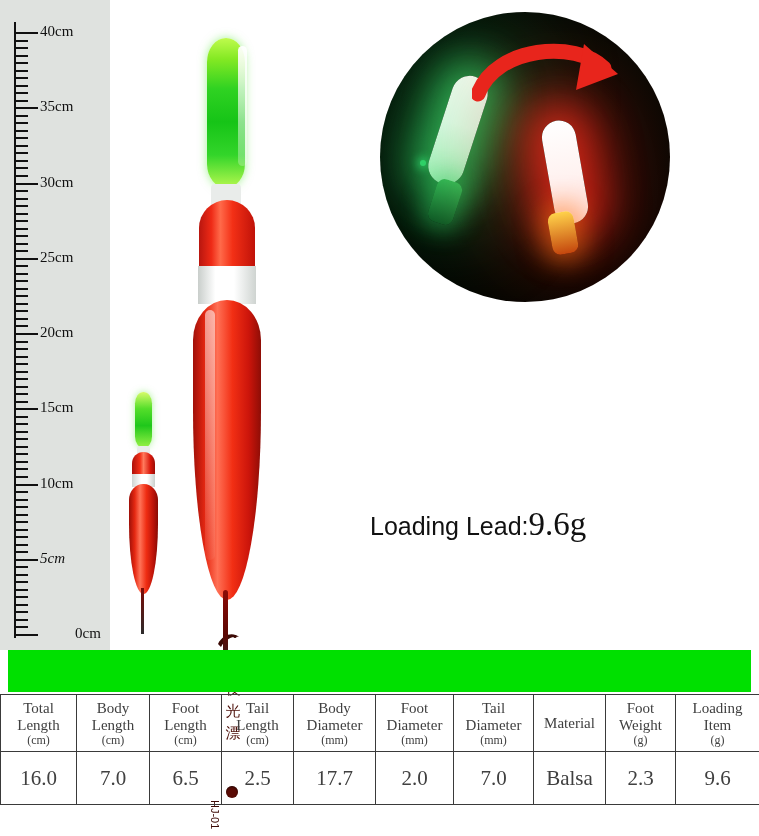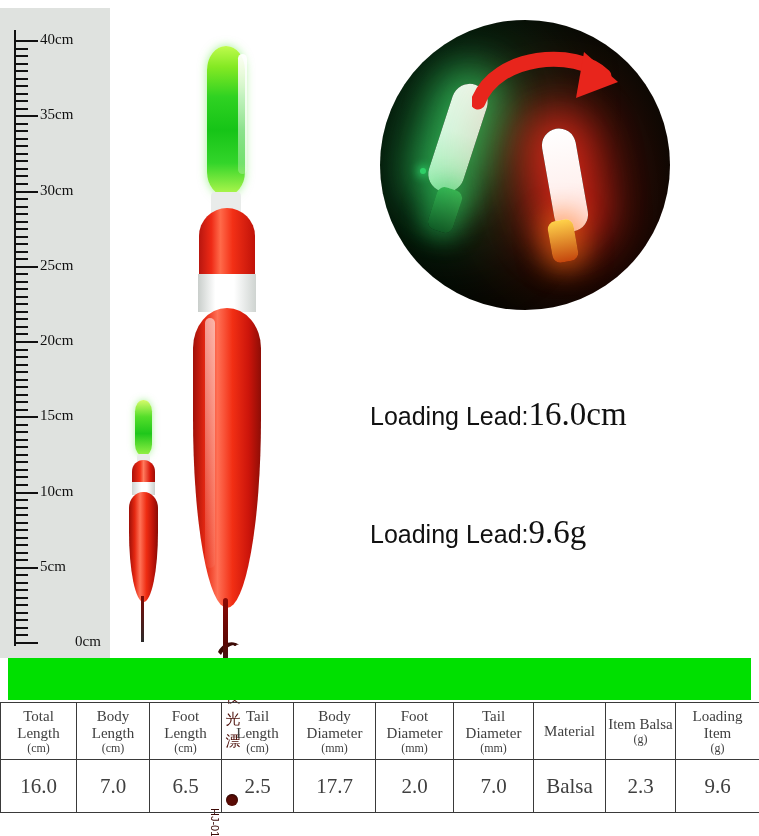--- a/index.html
+++ b/index.html
@@ -3,21 +3,21 @@
 <meta charset="utf-8">
 <style>
   html,body{margin:0;padding:0;}
   body{
     width:759px;height:836px;
     background:#ffffff;
     font-family:"Liberation Serif", serif;
     position:relative;
     overflow:hidden;
   }
-  .stage{position:absolute;left:0;top:8px;width:759px;height:589px;}
+  .stage{position:absolute;left:0;top:0;width:759px;height:589px;}
 
   
   .ruler{position:absolute;left:0;top:0;width:110px;height:650px;}
   .ruler-bg{position:absolute;left:0;top:0;width:110px;height:650px;background:#dfe2df;}
   .ruler-line{position:absolute;left:14px;top:22px;width:2px;height:616px;background:#111;}
   .tick{position:absolute;background:#111;height:2px;}
   .tick.major{left:14px;width:24px;}
   .tick.minor{left:14px;width:14px;}
   .rlabel{position:absolute;left:40px;font-size:15px;color:#111;font-family:"Liberation Serif",serif;
           transform:translateY(-9px);}
@@ -201,21 +201,21 @@
         <div class="tick major" style="top: 32px;"></div>
       </div>
     <div id="ruler-labels">
         <div class="rlabel" style="top: 32px;">40cm</div>
         <div class="rlabel" style="top: 107.25px;">35cm</div>
         <div class="rlabel" style="top: 182.5px;">30cm</div>
         <div class="rlabel" style="top: 257.75px;">25cm</div>
         <div class="rlabel" style="top: 333px;">20cm</div>
         <div class="rlabel" style="top: 408.25px;">15cm</div>
         <div class="rlabel" style="top: 483.5px;">10cm</div>
-        <div class="rlabel" style="top: 558.75px;">5cm</div>
+        <div class="rlabel" style="top: 558.75px; font-style: italic;">5cm</div>
         <div class="rlabel" style="top: 634px; margin-left: 35px;">0cm</div>
       </div>
   </div>
 
   <div class="float-big">
     <div class="tip-glow">
       <div class="tip-hilite"></div>
     </div>
     <div class="neck"></div>
     <div class="body-top"></div>
@@ -248,23 +248,20 @@
     <div class="p-green"></div>
     <div class="p-green-base"></div>
     <div class="p-red"></div>
     <div class="p-red-base"></div>
     <svg class="arrow" viewBox="0 0 150 80">
       <path d="M6 56 C24 8, 104 2, 132 30" stroke="#e8251c" stroke-width="15" fill="none" stroke-linecap="round"></path>
       <path d="M112 6 L146 36 L104 52 Z" fill="#e8251c"></path>
     </svg>
   </div>
 
-  <div class="lead1">
-    <span class="lead-label">Loading Lead:</span><span class="lead-value">16.0cm</span>
-  </div>
   <div class="lead2">
     <span class="lead-label">Loading Lead:</span><span class="lead-value">9.6g</span>
   </div>
 
   <div class="banner"></div>
 
   <table class="params">
     <colgroup>
       <col style="width:76px">
         <col style="width:73px">
@@ -280,21 +277,21 @@
     <tbody>
       <tr class="head" id="header-row">
           <td><span>Total Length</span><span class="unit">(cm)</span></td>
           <td><span>Body Length</span><span class="unit">(cm)</span></td>
           <td><span>Foot Length</span><span class="unit">(cm)</span></td>
           <td><span>Tail Length</span><span class="unit">(cm)</span></td>
           <td><span>Body Diameter</span><span class="unit">(mm)</span></td>
           <td><span>Foot Diameter</span><span class="unit">(mm)</span></td>
           <td><span>Tail Diameter</span><span class="unit">(mm)</span></td>
           <td><span>Material</span></td>
-          <td><span>Item Balsa</span><span class="unit">(g)</span></td>
+          <td><span>Foot Weight</span><span class="unit">(g)</span></td>
           <td><span>Loading Item</span><span class="unit">(g)</span></td>
         </tr>
       <tr class="vals" id="value-row">
           <td>16.0</td>
           <td>7.0</td>
           <td>6.5</td>
           <td>2.5</td>
           <td>17.7</td>
           <td>2.0</td>
           <td>7.0</td>

